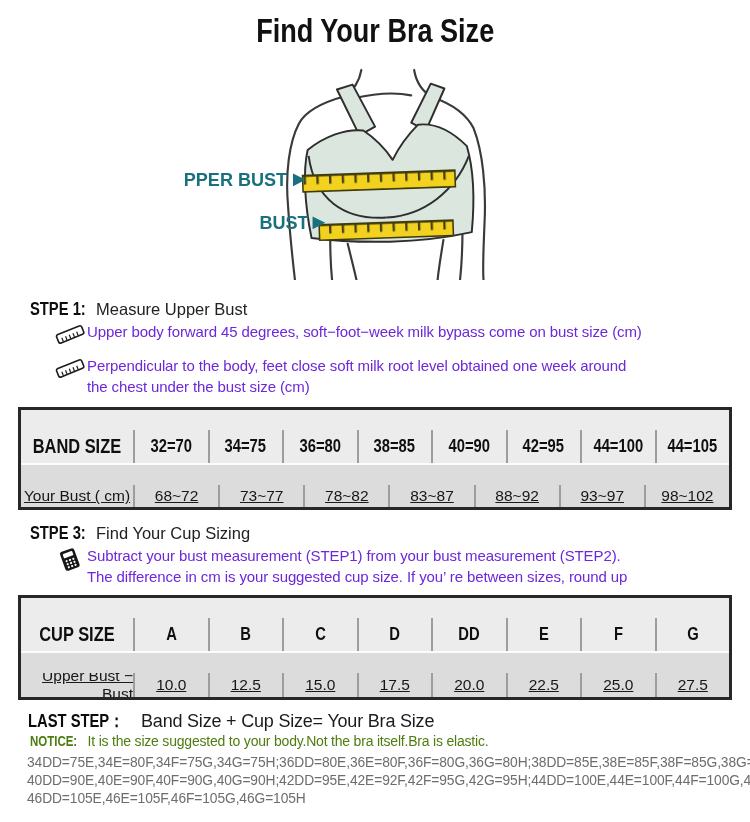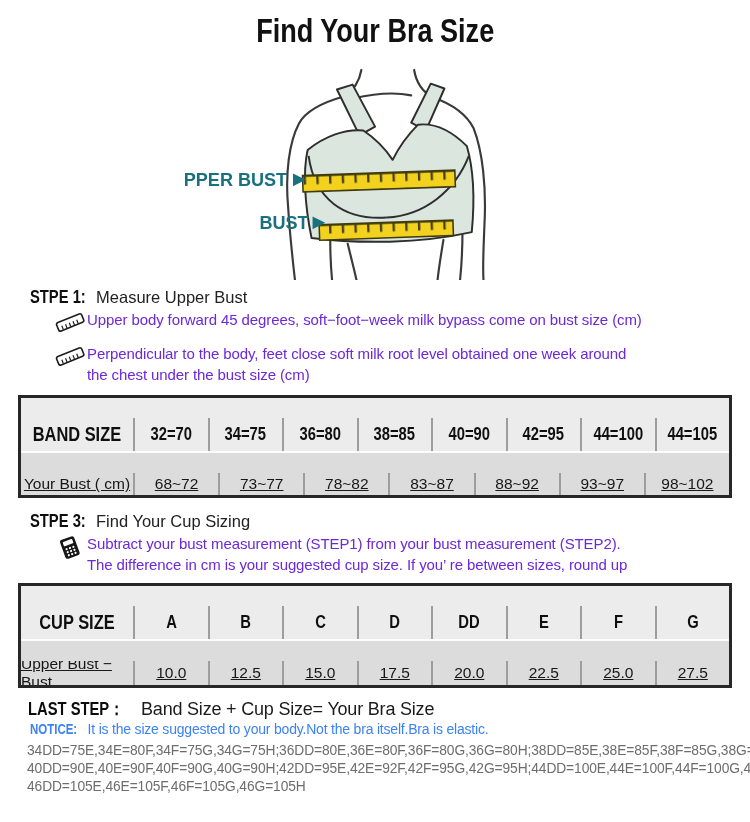--- a/index.html
+++ b/index.html
@@ -13,21 +13,21 @@
   
   .title { margin-top:12px; height:34px; text-align:center; }
   .title .cd { font-size:33px; letter-spacing:0; color:#111; transform-origin:50% 50%; }
 
   
   .illo-wrap { margin-top:22px; height:212px; position:relative; }
   .illo-wrap svg { position:absolute; left:185px; top:0; }
 
   
   .step { margin-left:30px; }
-  .step.s1 { margin-top:6px; }
+  .step.s1 { margin-top:18px; }
   .step.s2 { margin-top:10px; }
   .step.s3 { margin-top:12px; }
   .step-head { display:flex; align-items:baseline; }
   .step-label { font-size:18px; color:#0e0e0e; transform-origin:0 70%; margin-right:-2px; }
   .step-heading { font-size:16.5px; color:#222; line-height:22px; }
   .step-desc-row { display:flex; align-items:flex-start; margin:2px 0 0 22px; }
   .step-icon { width:35px; flex:0 0 35px; display:flex; justify-content:center; margin-top:1px; }
   .step-desc { font-size:15px; line-height:1.37; color:#6d28d9; white-space:pre-line; max-width:630px; letter-spacing:-0.1px; }
 
   
@@ -36,27 +36,27 @@
   .t-head { height:53px; background:#ececec; }
   .t-data { background:#dcdcdc; border-top:2px solid #fcfcfc;text-decoration:underline; }
   .band .t-data { height:42px; }
   .cup .t-data  { height:44px; }
   .t-cell { flex:1; display:flex; align-items:center; justify-content:center; border-left:2px solid #9d9d9d; overflow:hidden;margin-top:20px; }
   .t-cell:first-child { border-left:none; flex:0 0 112px; }
   .t-head .t-cell .cd { font-size:18px; color:#0f0f0f; }
   .t-head .t-cell:first-child .cd { font-size:20px; }
   .t-data .t-cell { font-size:15.5px; color:#161616; }
   .band.size-table { margin-top:10px; }
-  .cup.size-table  { margin-top:8px; }
+  .cup.size-table  { margin-top:8px;text-align:right; }
 
   
   .final-row { display:flex; align-items:baseline; margin:9px 0 0 28px; height:22px; }
   .final-label { font-size:18px; color:#0c0c0c; transform-origin:0 70%; margin-right:-4px; }
   .final-text { font-size:18px; color:#1b1b1b; letter-spacing:-0.2px; }
-  .notice-row { margin:2px 0 0 30px; height:18px; display:flex; align-items:baseline; color:#3b82f6; }
+  .notice-row { margin:2px 0 0 30px; height:18px; display:flex; align-items:baseline; color:#4d7c0f; }
   .notice-label { font-size:14px; transform-origin:0 70%; margin-right:0px; }
   .notice-text { font-size:14px; letter-spacing:-0.2px; }
   .fineprint { margin:3px 0 0 27px; color:#6d6d6d; font-size:13.8px; line-height:18px; letter-spacing:-0.1px; }
 </style>
 </head>
 <body>
 
 <div class="title">
   <span class="cd">Find Your Bra Size</span>
 </div>

